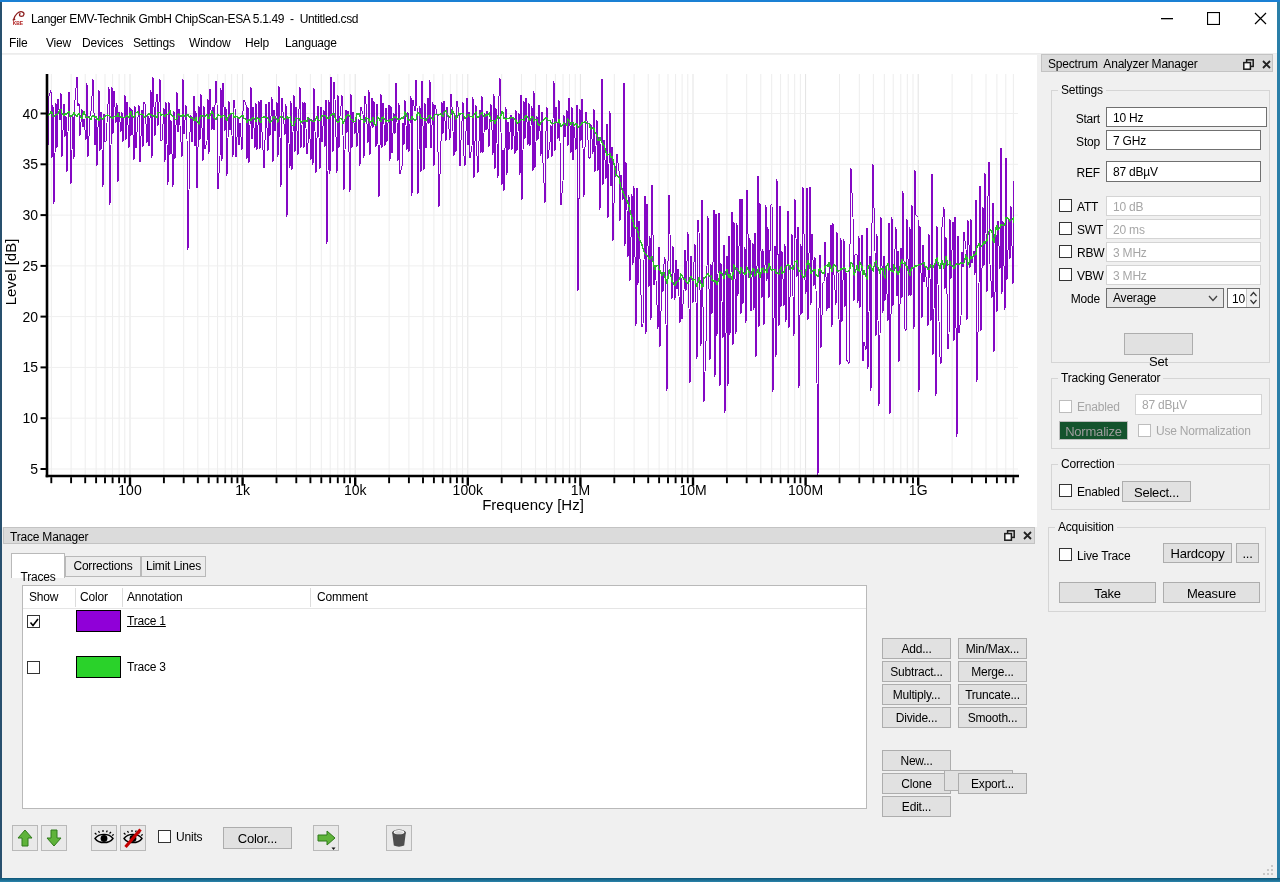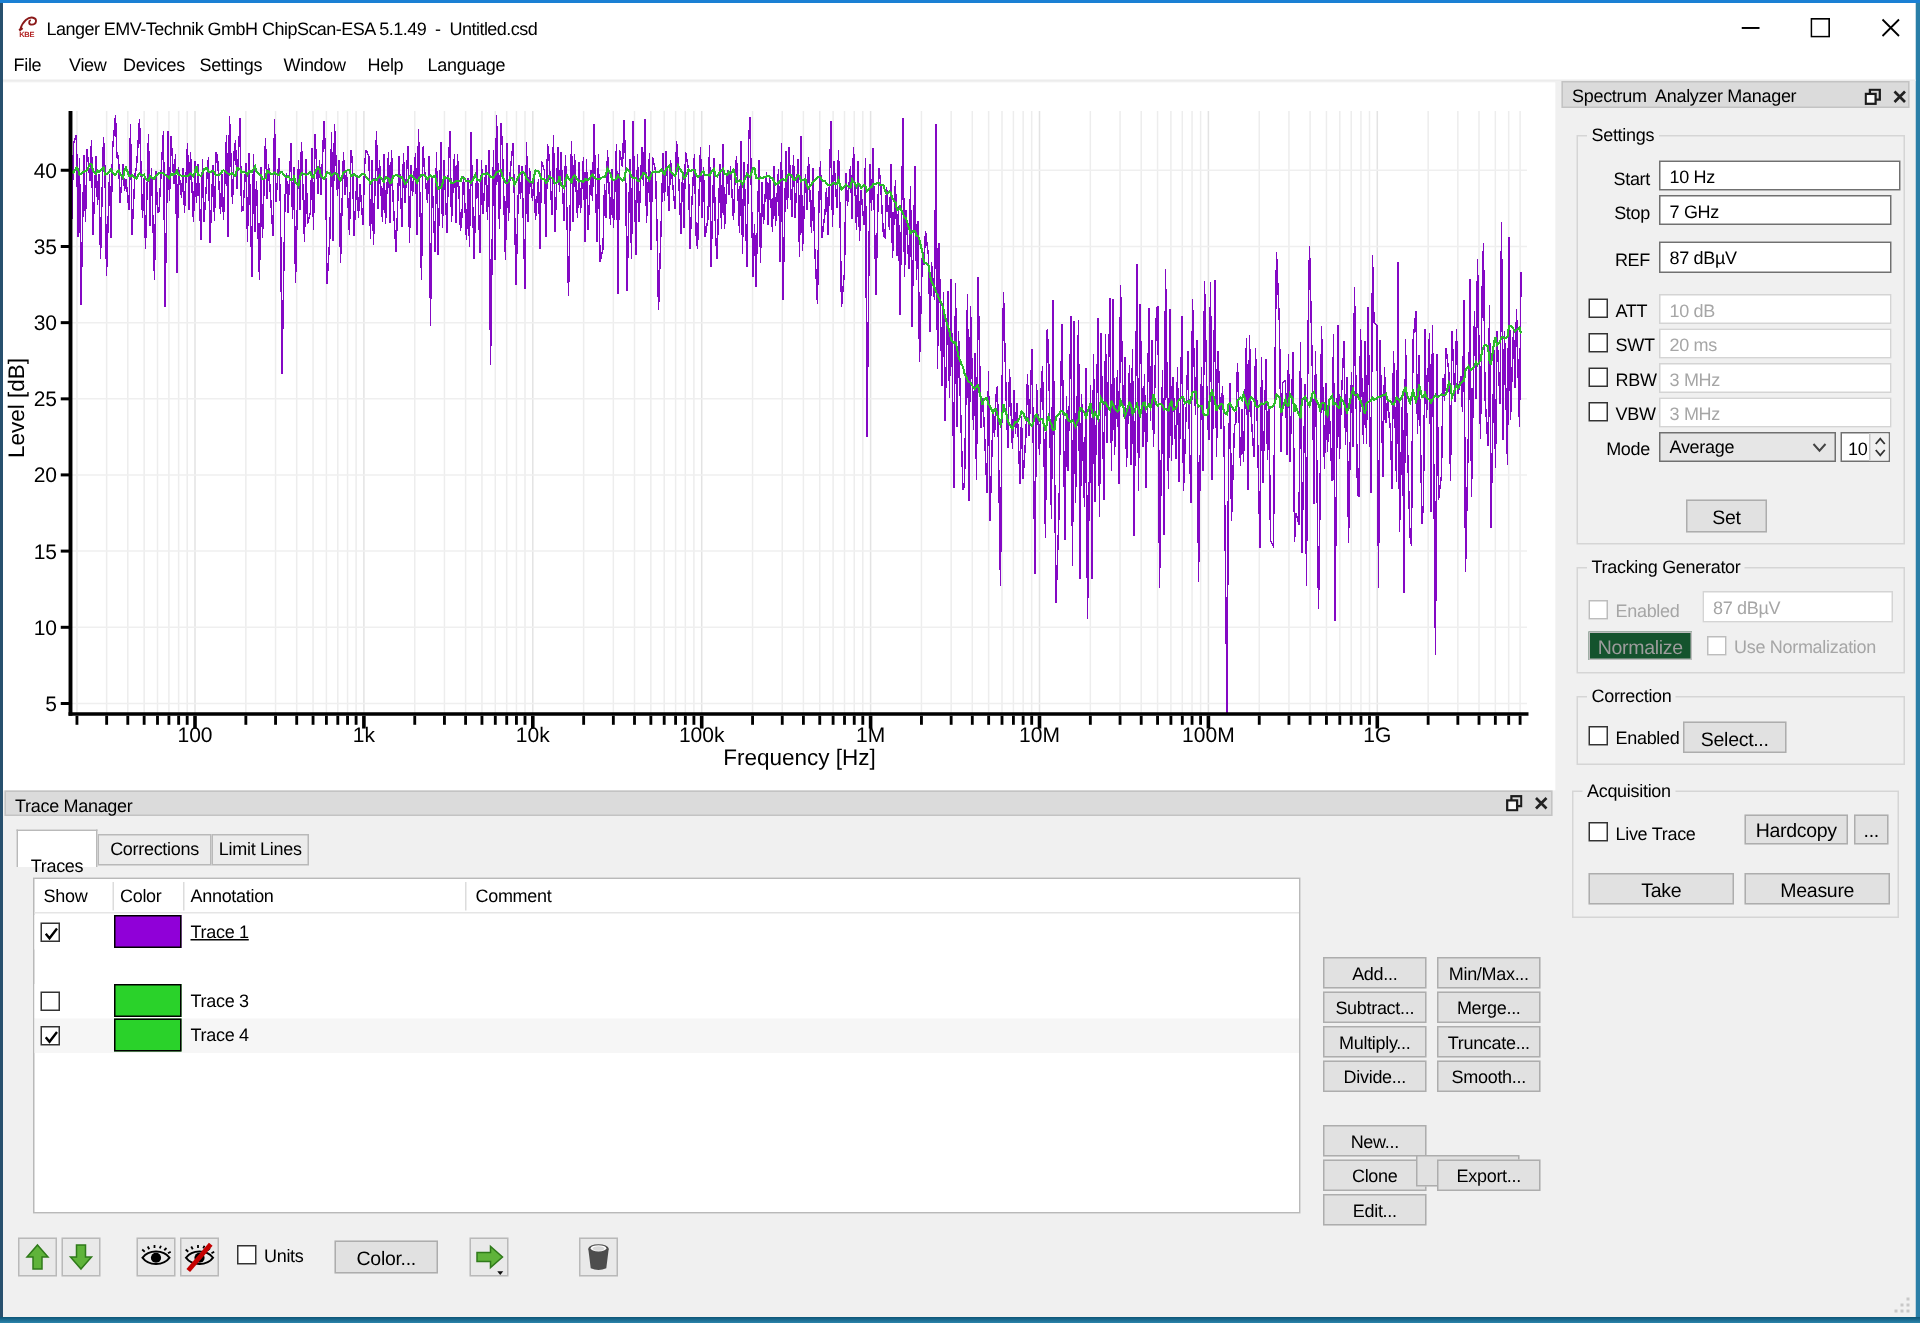--- a/index.html
+++ b/index.html
@@ -304,21 +304,21 @@
 <div class="abs" style="left:69px;top:234px;width:118px;height:20px;background:#e6e6e6;border:1px solid #707070;padding:2px 0 0 6px;">Average
 <svg class="abs" style="right:5px;top:6px" width="10" height="7">
         <path d="M1 1 L5 5.5 L9 1" stroke="#444" stroke-width="1.3" fill="none"></path>
       </svg></div>
 <div class="abs" style="left:190px;top:234px;width:33px;height:20px;background:#fff;border:1px solid #707070;padding:3px 0 0 4px;font-size:12px;">10
 <div class="abs" style="right:0;top:0;width:13px;height:18px;background:#f0f0f0;border-left:1px solid #c8c8c8;">
 <svg width="13" height="18">
           <path d="M3.5 7 L6.5 3.5 L9.5 7" stroke="#333" stroke-width="1.2" fill="none"></path>
           <path d="M3.5 11 L6.5 14.5 L9.5 11" stroke="#333" stroke-width="1.2" fill="none"></path>
         </svg></div></div>
-<div class="btn" style="left:87px;top:279px;width:54px;height:22px;padding-top:3px;font-size:13px;">Set</div>
+<div class="btn" style="left:87px;top:279px;width:69px;height:22px;padding-top:20px;font-size:13px;">Set</div>
 <div class="group" style="left:14px;top:324px;width:219px;height:71px;">
       <div class="glabel">Tracking Generator</div>
     </div>
 <div class="cb dis" style="left:22px;top:346px;"></div>
 <div class="lbl dis" style="left:40px;top:346px;">Enabled</div>
 <div class="inp dis" style="left:98px;top:340px;width:127px;height:21px;">87 dBµV</div>
 <div class="btn dis" style="left:22px;top:367px;width:69px;height:19px;padding-top:2px;font-size:13px;">Normalize</div>
 <div class="cb dis" style="left:101px;top:370px;"></div>
 <div class="lbl dis" style="left:119px;top:370px;">Use Normalization</div>
 <div class="group" style="left:14px;top:410px;width:219px;height:46px;">
@@ -366,29 +366,20 @@
           </svg>
         </div>
         <div class="sw" style="background:#9000d8;"></div>
         <span class="abs" style="left:104px;top:4px;text-decoration:underline;">Trace 1</span>
       </div>
       <div class="trow" style="top:70px;background:#ffffff;">
         <div class="cb" style="left:4px;top:5px;"></div>
         <div class="sw" style="background:#2ad22a;"></div>
         <span class="abs" style="left:104px;top:4px;">Trace 3</span>
       </div>
-      <div class="trow" style="top:93px;background:#f6f6f6;">
-        <div class="cb" style="left:4px;top:5px;">
-          <svg width="13" height="13">
-            <path d="M2.5 6.5 L5 9.5 L10 3" stroke="#000" stroke-width="1.6" fill="none"></path>
-          </svg>
-        </div>
-        <div class="sw" style="background:#2ad22a;"></div>
-        <span class="abs" style="left:104px;top:4px;">Trace 4</span>
-      </div>
     </div>
 <div class="tbtn" style="left:880px;top:111px;">Add...</div>
 <div class="tbtn" style="left:880px;top:134px;">Subtract...</div>
 <div class="tbtn" style="left:880px;top:157px;">Multiply...</div>
 <div class="tbtn" style="left:880px;top:180px;">Divide...</div>
 <div class="tbtn" style="left:880px;top:223px;">New...</div>
 <div class="tbtn" style="left:880px;top:246px;">Clone</div>
 <div class="tbtn" style="left:880px;top:269px;">Edit...</div>
 <div class="tbtn" style="left:956px;top:111px;">Min/Max...</div>
 <div class="tbtn" style="left:956px;top:134px;">Merge...</div>

